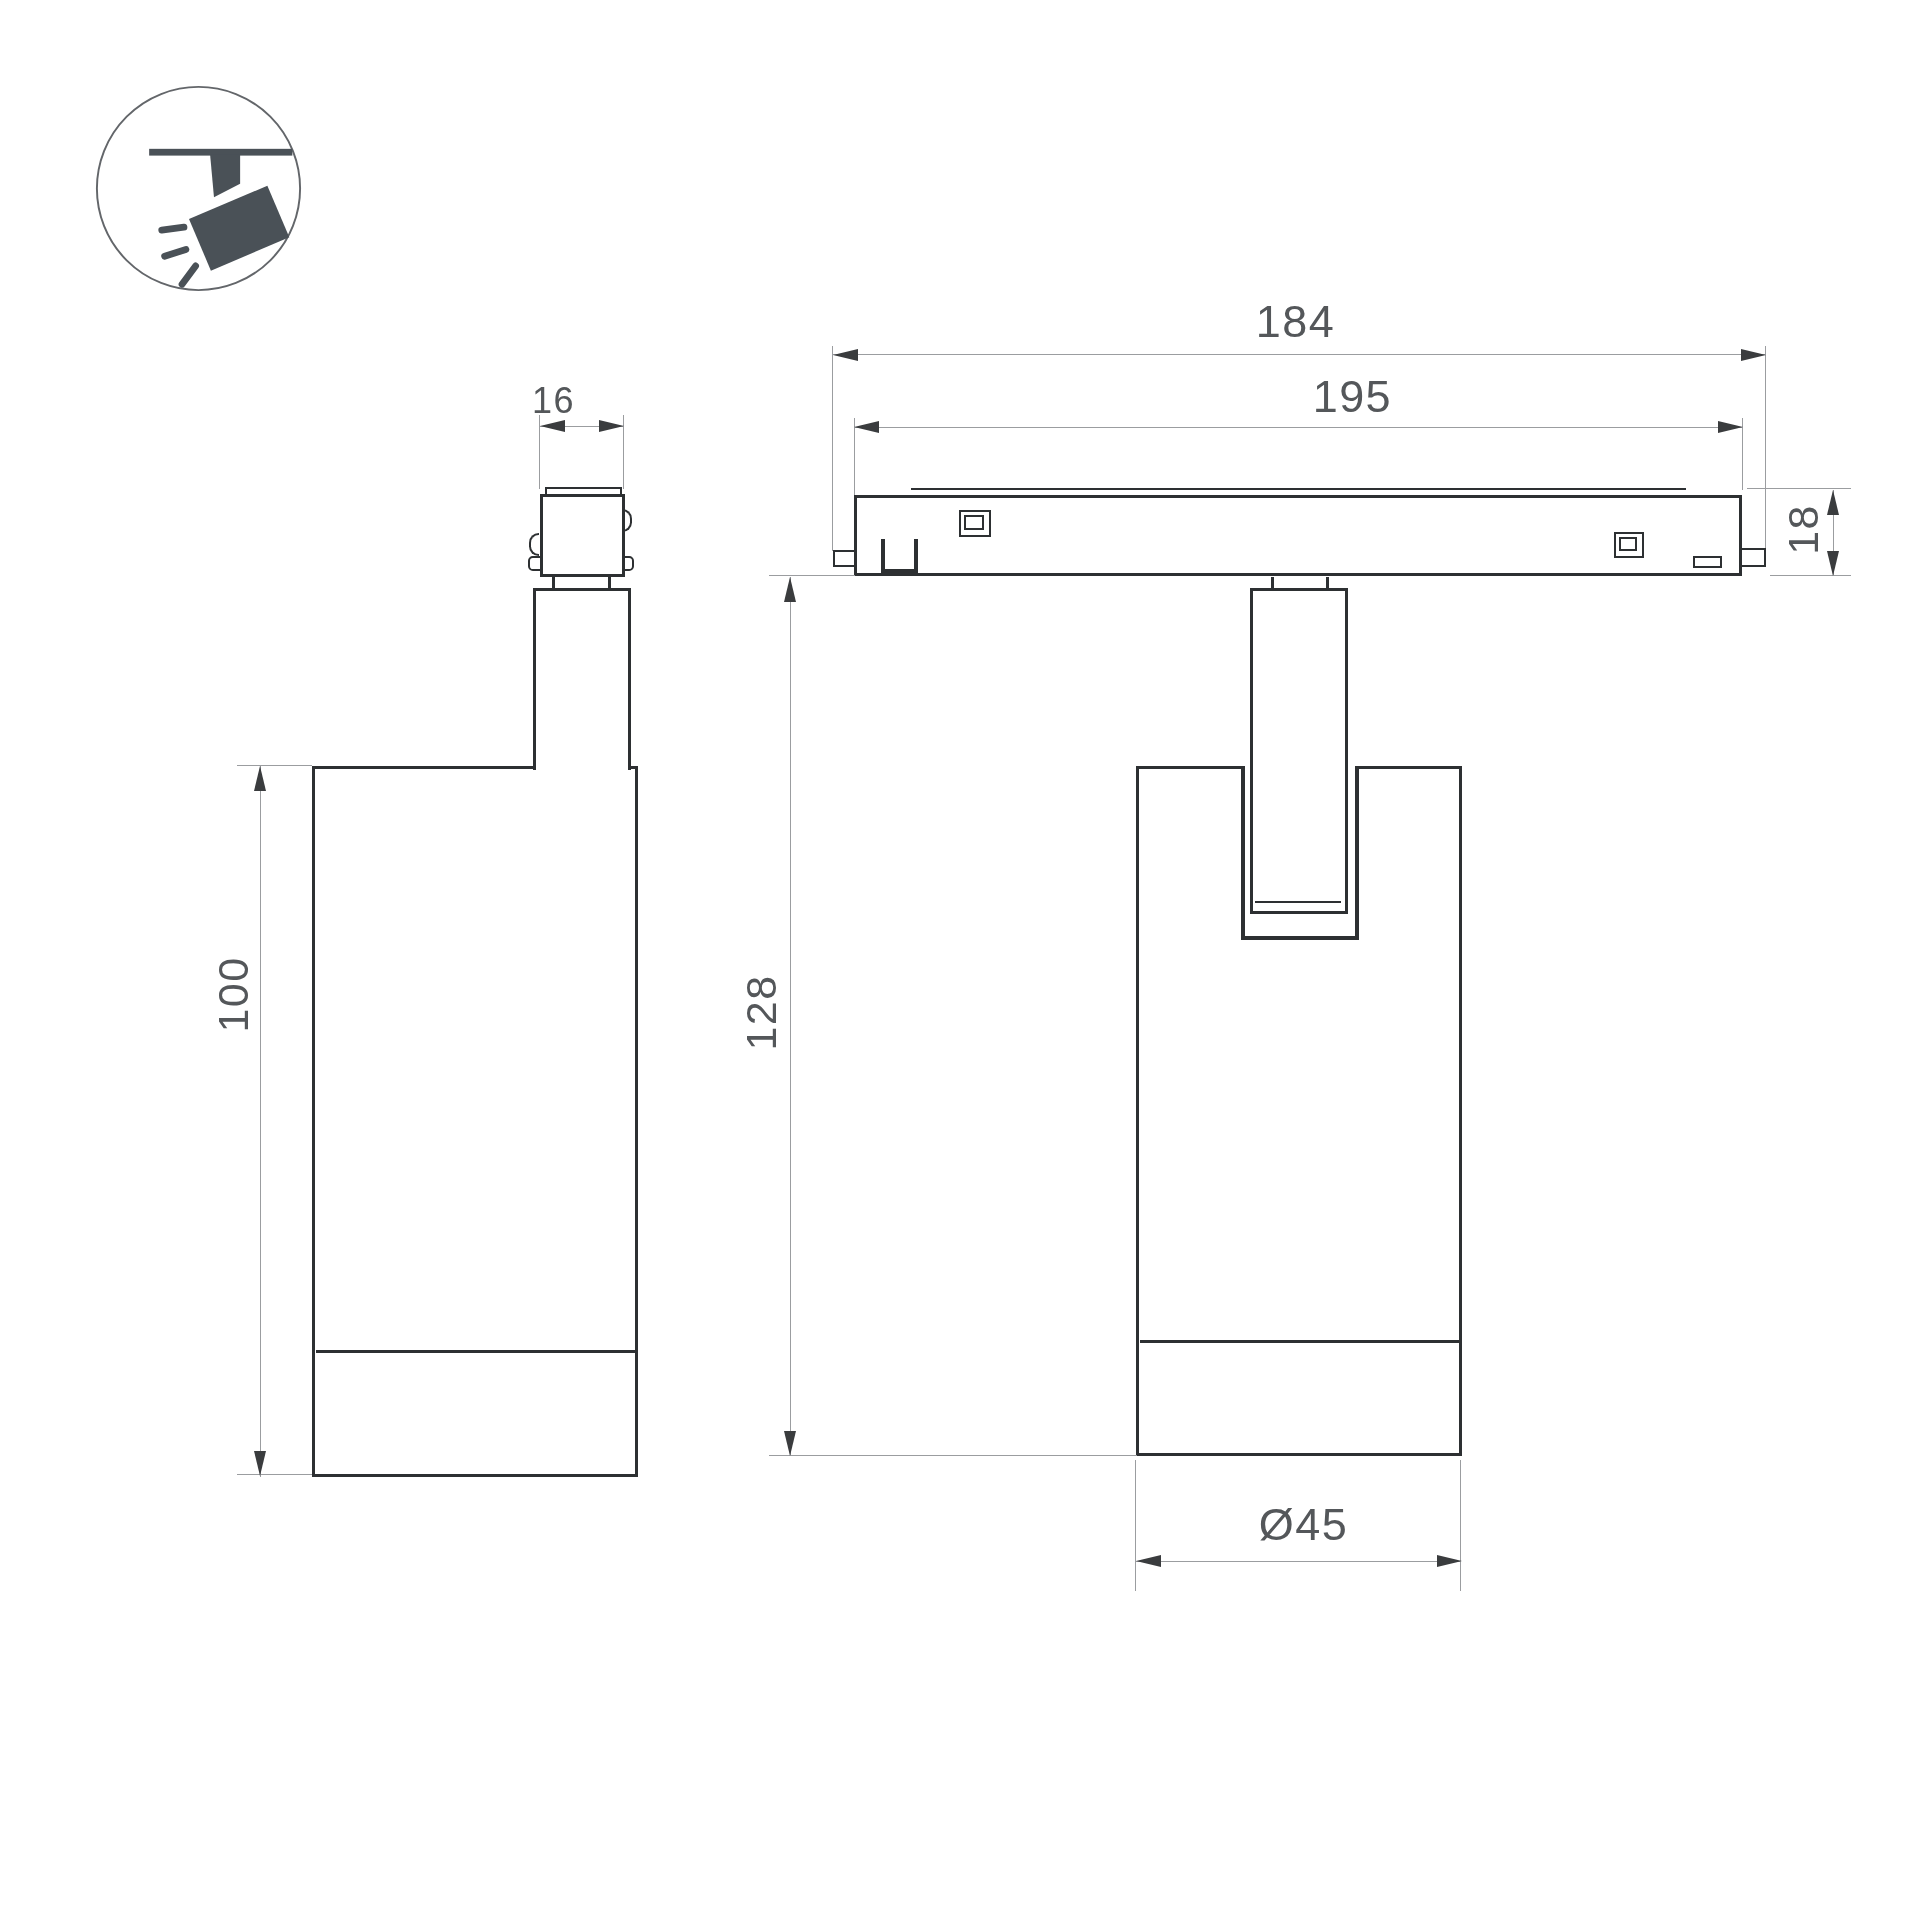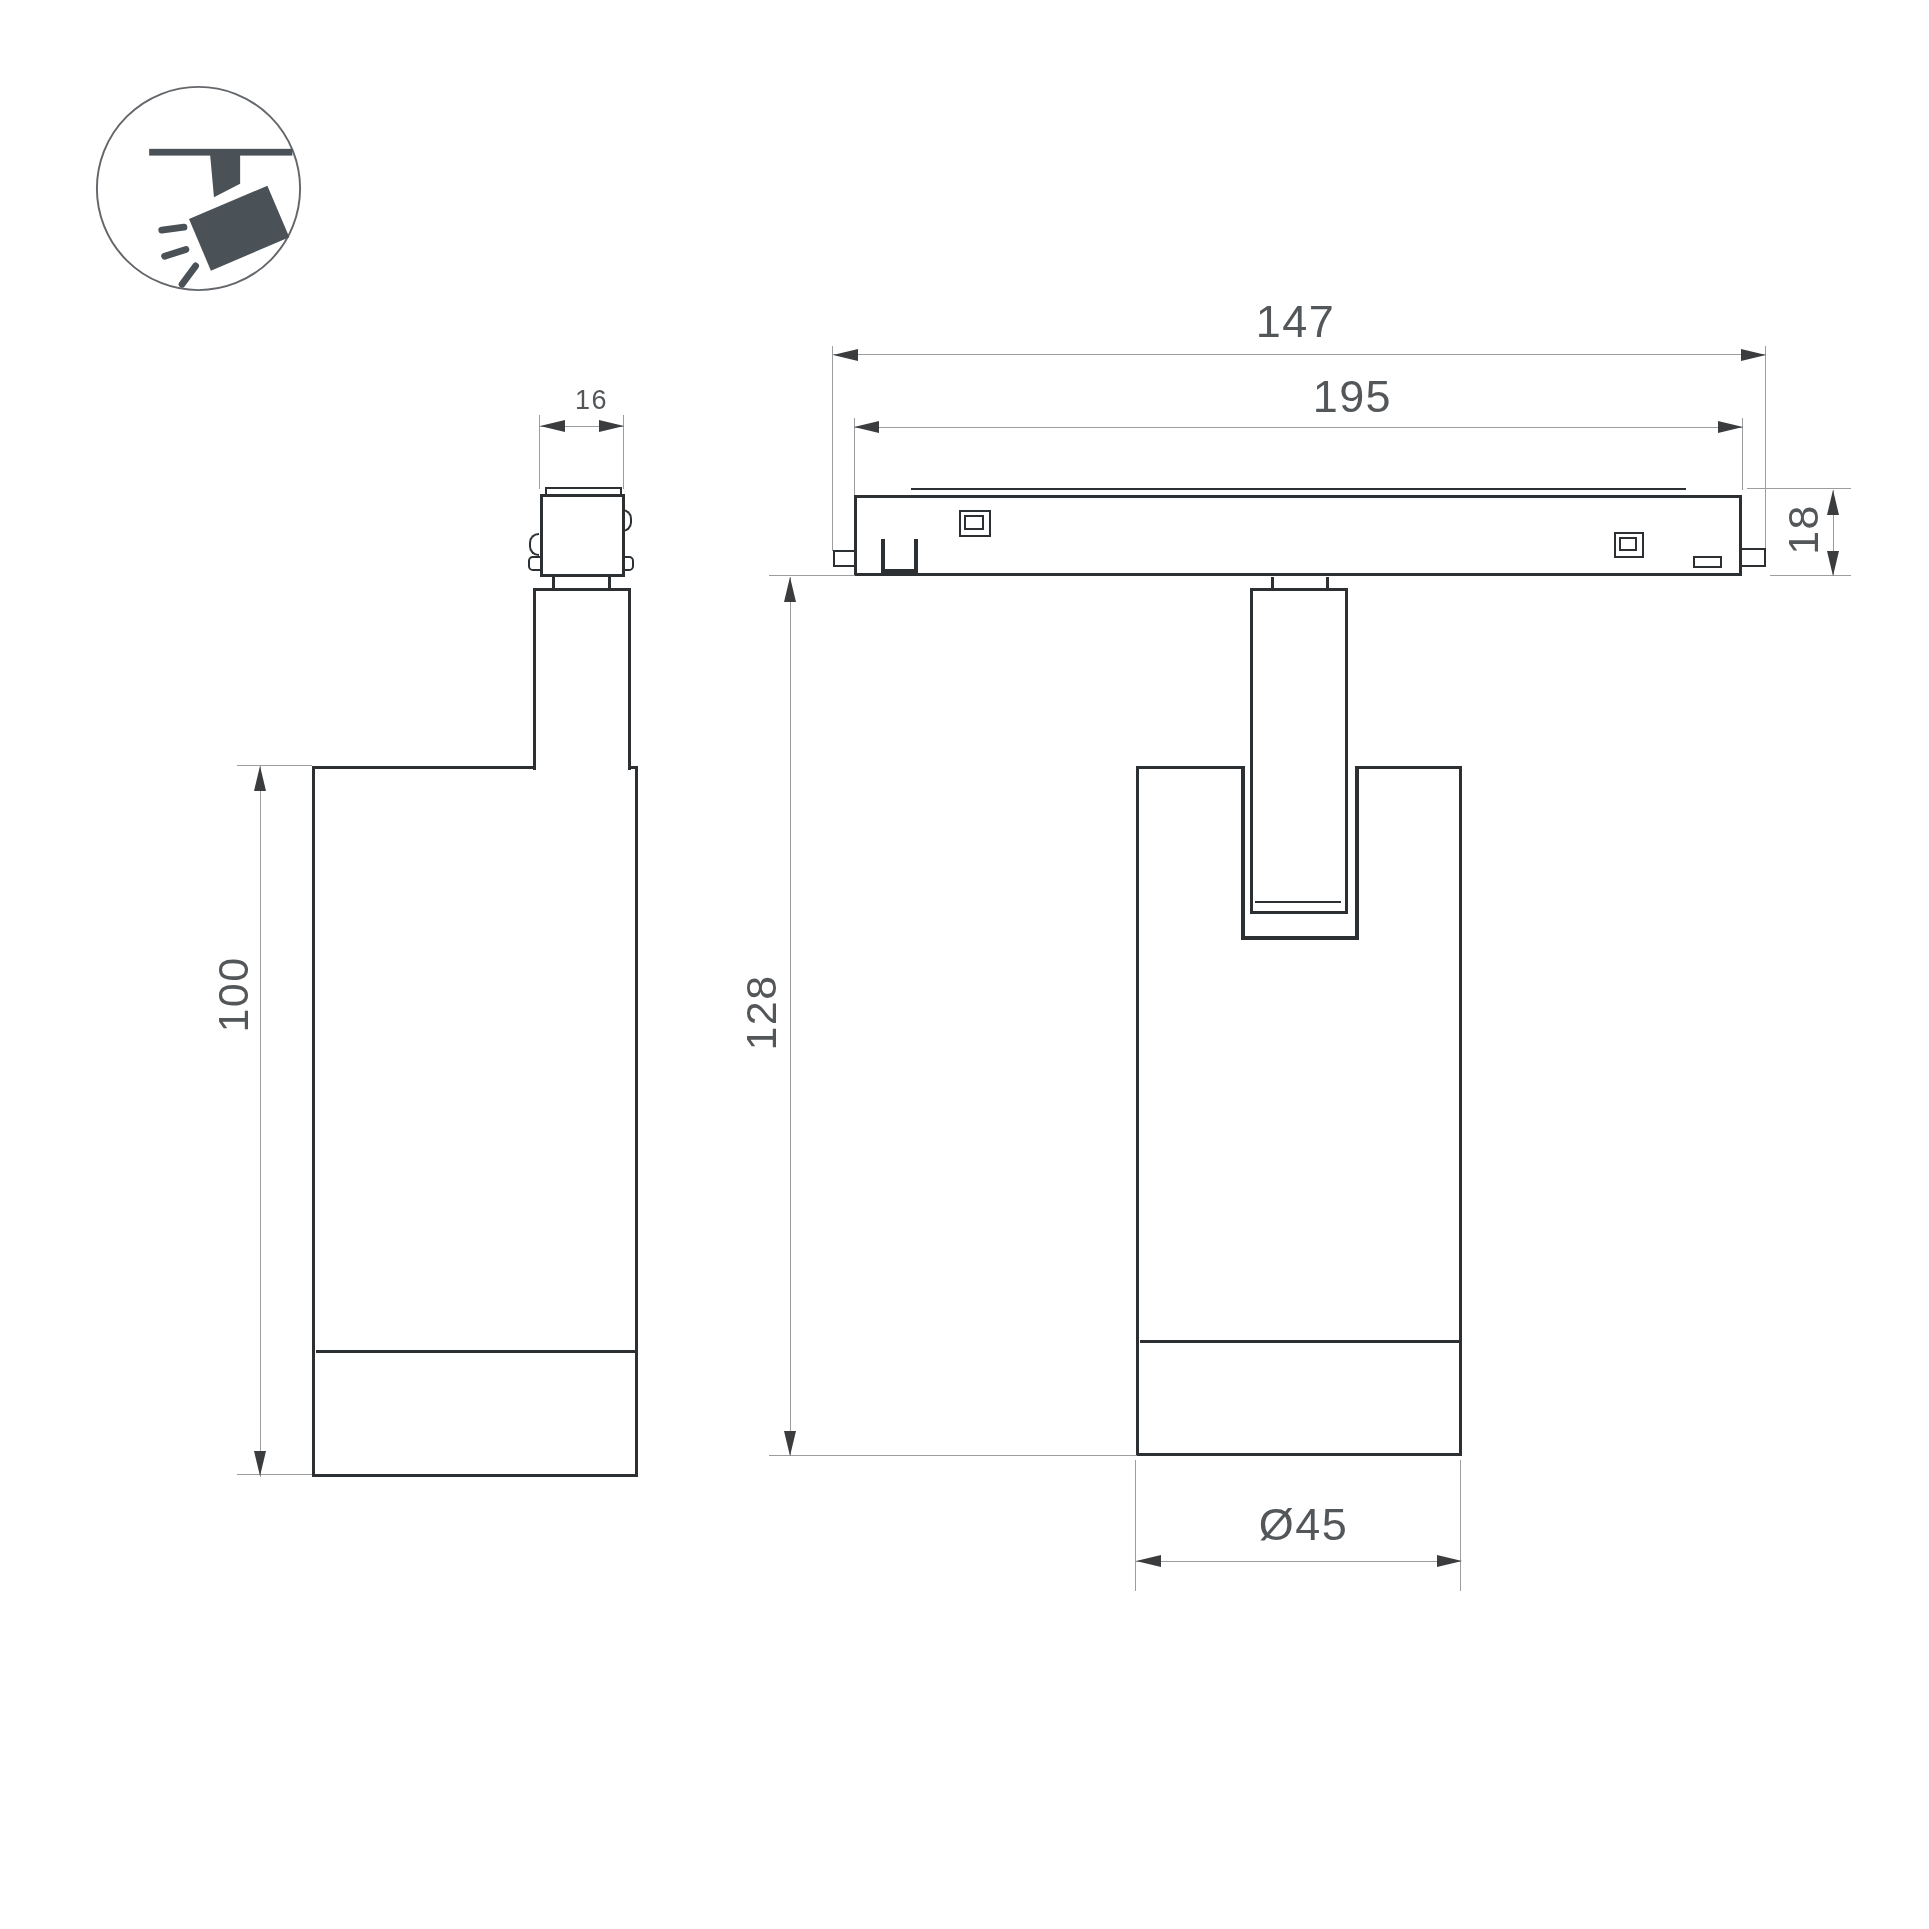--- a/index.html
+++ b/index.html
@@ -40,21 +40,21 @@
       <line x1="73" y1="178" x2="95" y2="171" stroke="#4a5157"></line>
       <line x1="91" y1="207" x2="105" y2="188" stroke="#4a5157"></line>
     </g>
   </svg>
 
   <div class="ln" style="left:539px; top:415px; width:1.4px; height:74px;"></div>
   <div class="ln" style="left:623px; top:415px; width:1.4px; height:74px;"></div>
   <div class="ln" style="left:540px; top:426px; width:84px; height:1.4px;"></div>
   <div class="arr a-left" style="left:540px; top:420px;"></div>
   <div class="arr a-right" style="left:599px; top:420px;"></div>
-  <div class="dtx" style="left:543px; top:378px; width:97px; font-size:27px;">16</div>
+  <div class="dtx" style="left:505px; top:378px; width:97px; font-size:36px;">16</div>
 
   <div class="abs" style="left:529px; top:533px; width:9.7px; height:23px; border:2.4px solid #2d3032; border-right:none; border-radius:9.7px 0 0 9.7px;"></div>
   <div class="abs" style="left:622px; top:509px; width:9.7px; height:23px; border:2.4px solid #2d3032; border-left:none; border-radius:0 9.7px 9.7px 0;"></div>
   <div class="abs" style="left:528px; top:556px; width:14.5px; height:14.5px; border:2.4px solid #2d3032; border-radius:4.8px 0 0 4.8px;"></div>
   <div class="abs" style="left:619px; top:556px; width:14.5px; height:14.5px; border:2.4px solid #2d3032; border-radius:0 4.8px 4.8px 0;"></div>
 
   <div class="box" style="left:545px; top:487px; width:77px; height:9.7px; border-width:2.4px;"></div>
   <div class="box" style="left:540px; top:494px; width:85px; height:83px;"></div>
   <div class="box" style="left:552px; top:577px; width:59px; height:12.6px; border-top:none; border-bottom:none;"></div>
   <div class="box" style="left:312px; top:766px; width:326px; height:711px; border-width:3.9px;"></div>
@@ -66,21 +66,21 @@
   <div class="ln" style="left:260px; top:766px; width:1.4px; height:711px;"></div>
   <div class="arr a-up" style="left:254px; top:766px;"></div>
   <div class="arr a-down" style="left:254px; top:1451px;"></div>
   <div class="dtx vert" style="left:156px; top:972px; width:154px; font-size:43px;">100</div>
 
   <div class="ln" style="left:832px;  top:346px; width:1.4px; height:205px;"></div>
   <div class="ln" style="left:1765px; top:346px; width:1.4px; height:205px;"></div>
   <div class="ln" style="left:833px;  top:354px; width:933px; height:1.4px;"></div>
   <div class="arr a-left" style="left:833px;  top:349px;"></div>
   <div class="arr a-right" style="left:1741px; top:349px;"></div>
-  <div class="dtx" style="left:1199px; top:299px; width:193px;">147</div>
+  <div class="dtx" style="left:1199px; top:299px; width:193px;">184</div>
 
   <div class="ln" style="left:854px;  top:418px; width:1.4px; height:77px;"></div>
   <div class="ln" style="left:1742px; top:418px; width:1.4px; height:72px;"></div>
   <div class="ln" style="left:854px;  top:427px; width:888px; height:1.4px;"></div>
   <div class="arr a-left" style="left:854px;  top:421px;"></div>
   <div class="arr a-right" style="left:1718px; top:421px;"></div>
   <div class="dtx" style="left:1199px; top:374px; width:193px;text-align:right;">195</div>
 
   <div class="box" style="left:833px;  top:550px; width:24px; height:17.4px; border-width:2.9px;"></div>
   <div class="box" style="left:1740px; top:548px; width:26px; height:19.3px; border-width:2.9px;"></div>

